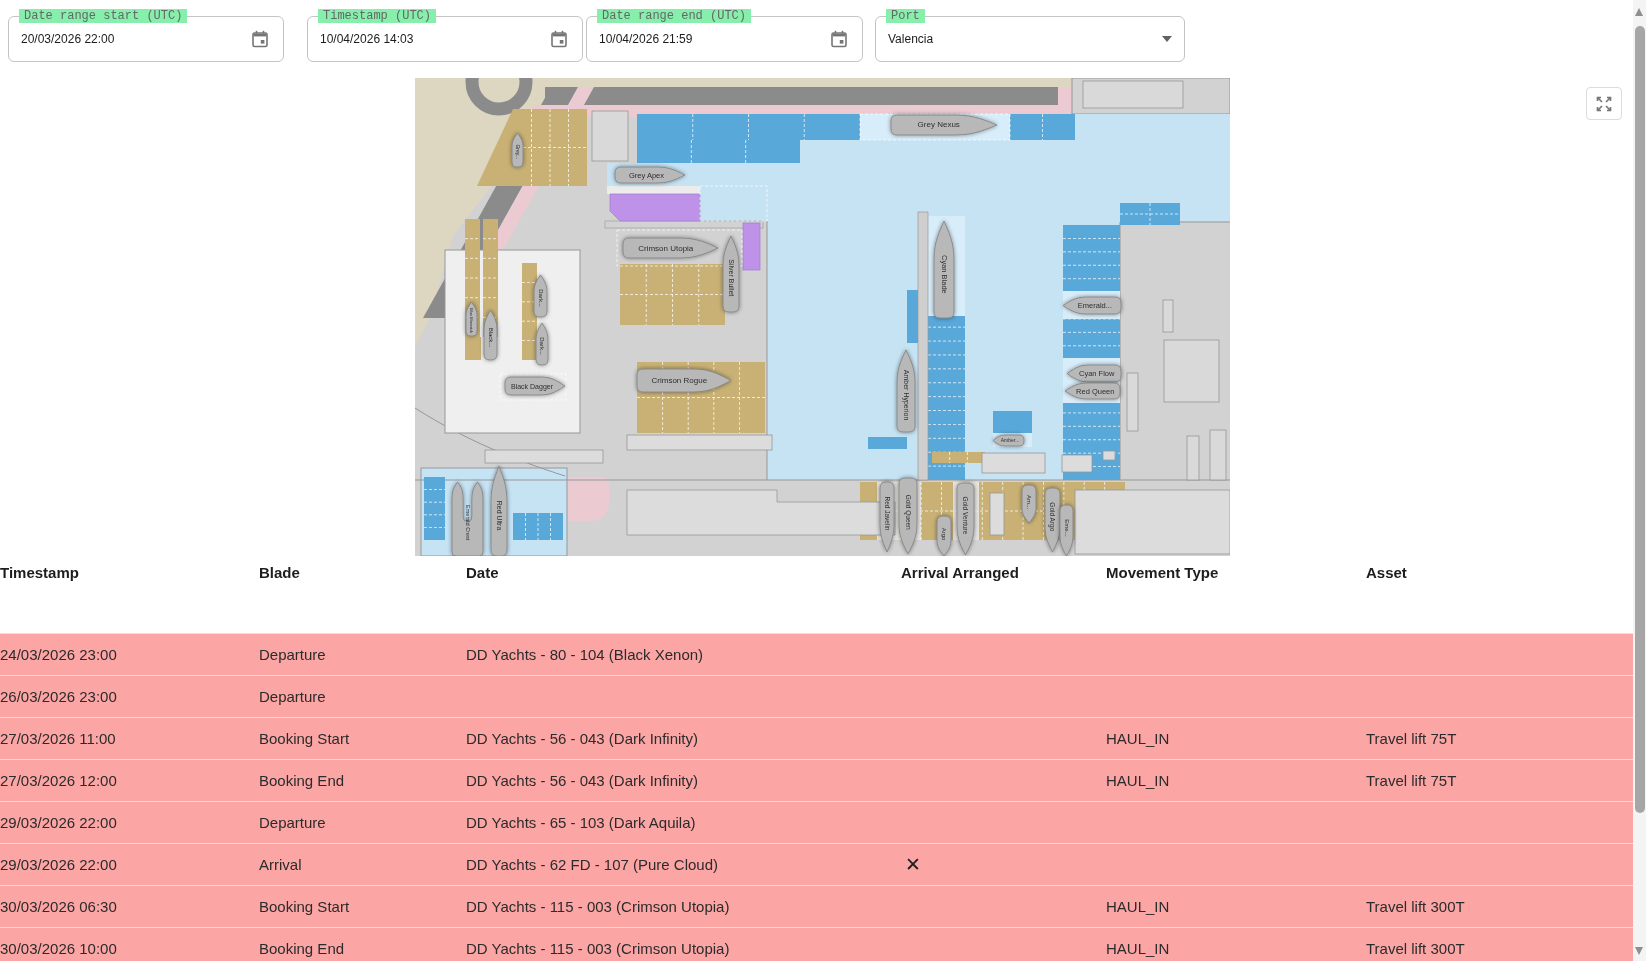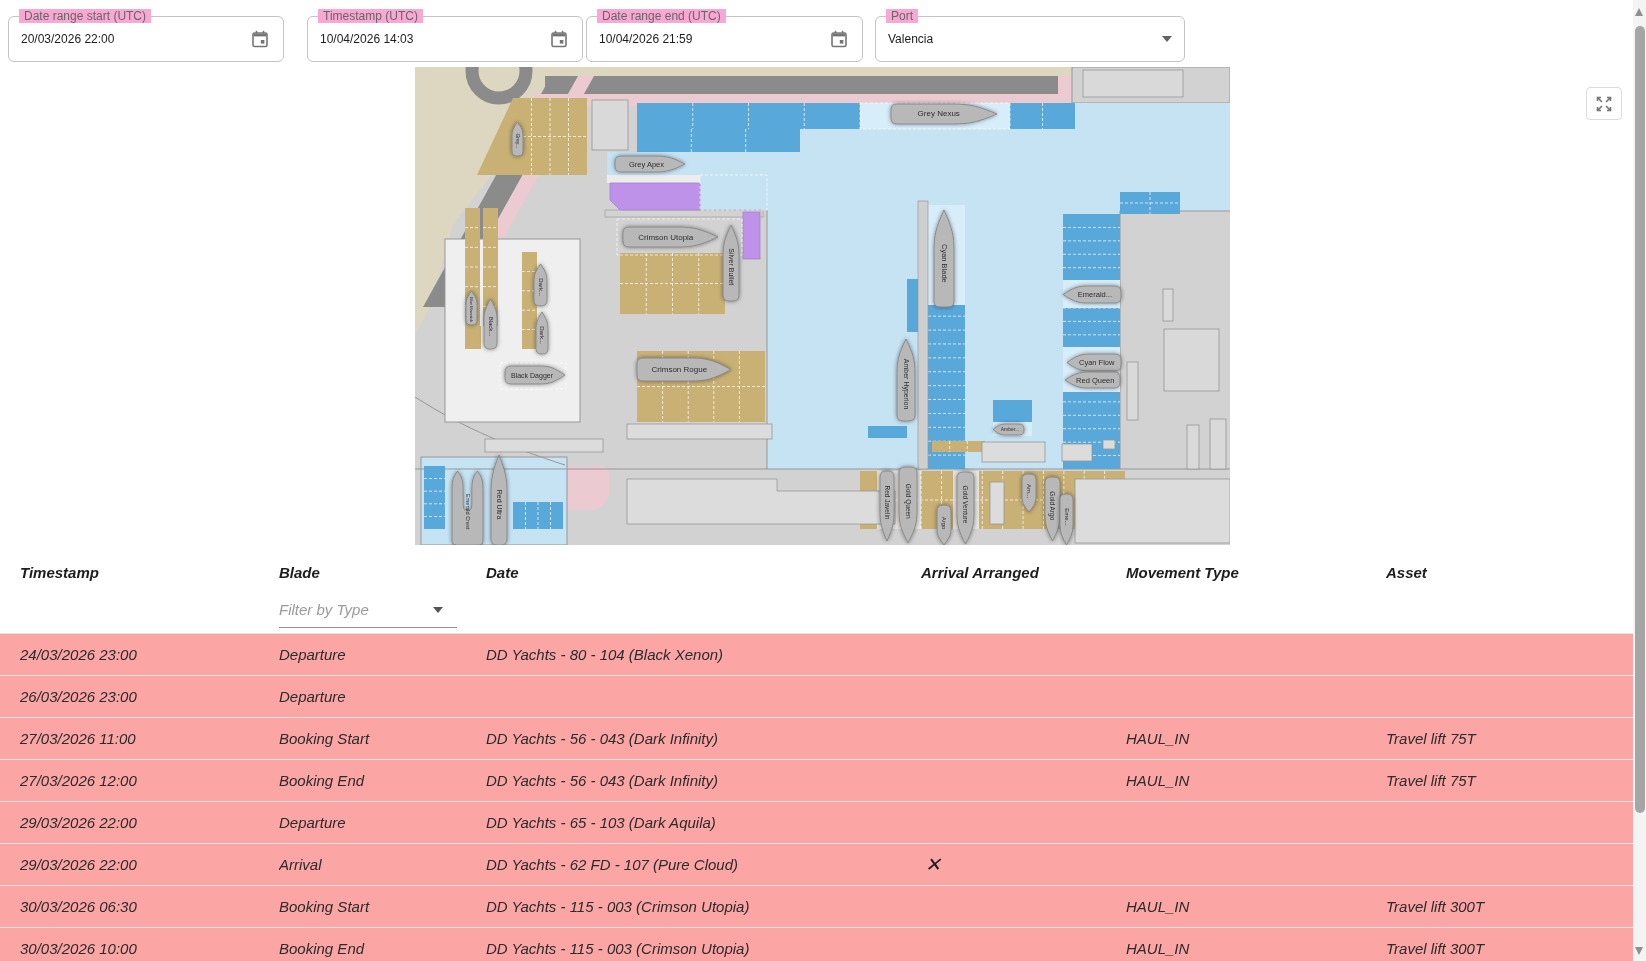--- a/index.html
+++ b/index.html
@@ -10,37 +10,37 @@
     --placeholder:#9b9b9b; --label-gray:#666666; --icon-gray:#757575; --scroll-thumb:#a6a6a6;
   }
   *{box-sizing:border-box;margin:0;padding:0}
   html,body{width:1646px;height:961px;overflow:hidden;background:#fff;
     font-family:"Liberation Sans", sans-serif;}
   .page{position:relative;width:1646px;height:961px;background:#fff;}
 
   
   .field{position:absolute;top:16px;height:46px;border:1px solid #c4c4c4;border-radius:6px;
     background:#fff;display:flex;align-items:center;padding:0 12px;}
-  .flabel{position:absolute;top:-8px;left:10px;background:#f9a8d4;padding:0 5px;
-    font-size:12px;color:var(--label-gray);white-space:nowrap;}
+  .flabel{position:absolute;top:-8px;left:10px;background:#86efac;padding:0 5px;
+    font-size:12px;color:var(--label-gray);white-space:nowrap;font-family:Liberation Mono, monospace;}
   .fvalue{font-size:12px;color:#1c1c1c;flex:1 1 auto;white-space:nowrap;}
   .ficon{width:22px;height:22px;display:flex;align-items:center;justify-content:center;cursor:pointer;}
   .f1{left:8px;width:276px}.f2{left:307px;width:276px}.f3{left:586px;width:277px}.f4{left:875px;width:310px}
   .dd-arrow{width:0;height:0;border-left:5px solid transparent;border-right:5px solid transparent;
     border-top:6px solid #5f6368;margin-left:8px;}
 
   
-  .map{position:absolute;left:415px;top:67px;width:815px;height:478px;}
+  .map{position:absolute;left:415px;top:78px;width:815px;height:478px;}
   .map svg{display:block}
   .fsbtn{position:absolute;left:1586px;top:87px;width:36px;height:33px;border:1px solid #dcdcdc;
     border-radius:4px;background:#fff;display:flex;align-items:center;justify-content:center;cursor:pointer;}
 
   
   .trow{display:grid;grid-template-columns:259px 207px 435px 205px 260px auto;
-    padding-left:20px;width:1633px;font-style:italic;}
+    padding-left:0;width:1633px;}
   .thead{position:absolute;top:564px;left:0;font-weight:700;font-size:15px;color:#1d1d1d;}
   .tfilter{position:absolute;top:592px;left:0;}
   .tfilter .select{grid-column:2;width:178px;height:36px;border-bottom:1px solid #949494;
     display:flex;align-items:center;justify-content:space-between;cursor:pointer;}
   .tfilter .ph{font-size:15px;color:var(--placeholder);}
   .tfilter .dd{width:0;height:0;border-left:5px solid transparent;border-right:5px solid transparent;
     border-top:6px solid #555;margin-right:14px;}
   #rows{position:absolute;top:633px;left:0;border-top:1px solid var(--divider);width:1633px;}
   .drow{height:42px;border-bottom:1px solid var(--divider);align-items:center;
     font-size:15px;color:#2b2b2b;background:#fca5a5;}
@@ -455,27 +455,20 @@
   </div>
 
   <div class="thead trow">
     <div>Timestamp</div>
     <div>Blade</div>
     <div>Date</div>
     <div>Arrival Arranged</div>
     <div>Movement Type</div>
     <div>Asset</div>
   </div>
-  <div class="tfilter trow">
-    <div></div>
-    <div class="select">
-      <span class="ph">Filter by Type</span>
-      <span class="dd"></span>
-    </div>
-  </div>
   <div id="rows">
       <div class="drow trow">
         <div>24/03/2026 23:00</div>
         <div>Departure</div>
         <div>DD Yachts - 80 - 104 (Black Xenon)</div>
         <div></div>
         <div></div>
         <div></div>
       </div>
       <div class="drow trow">

